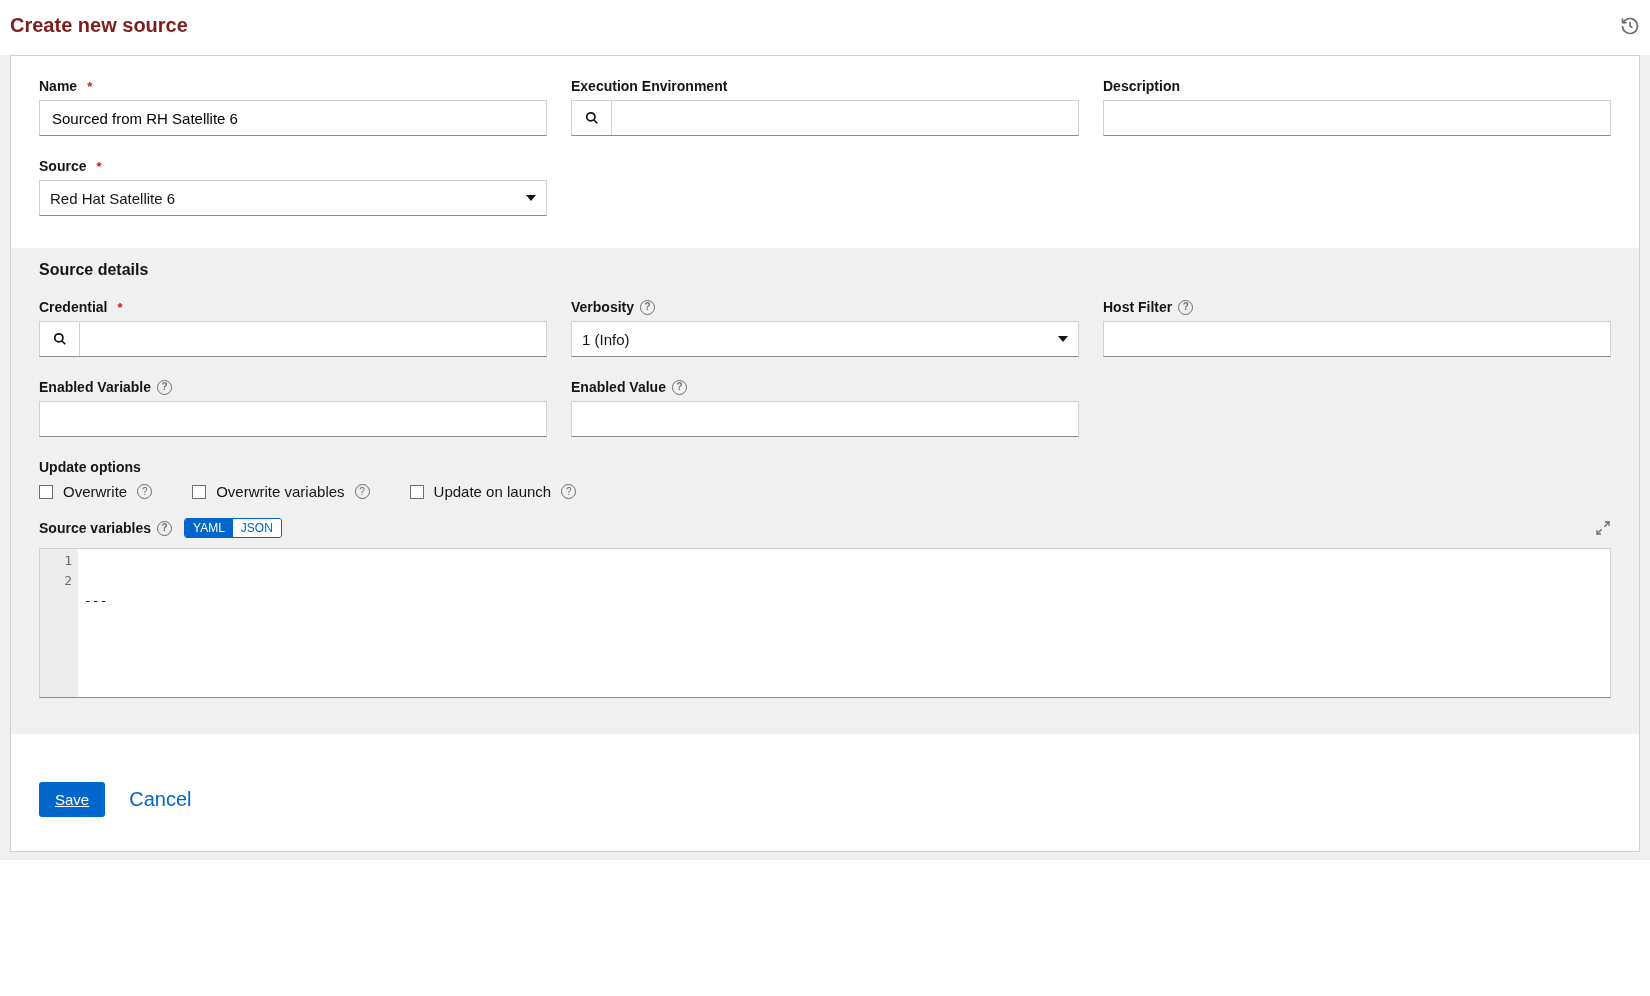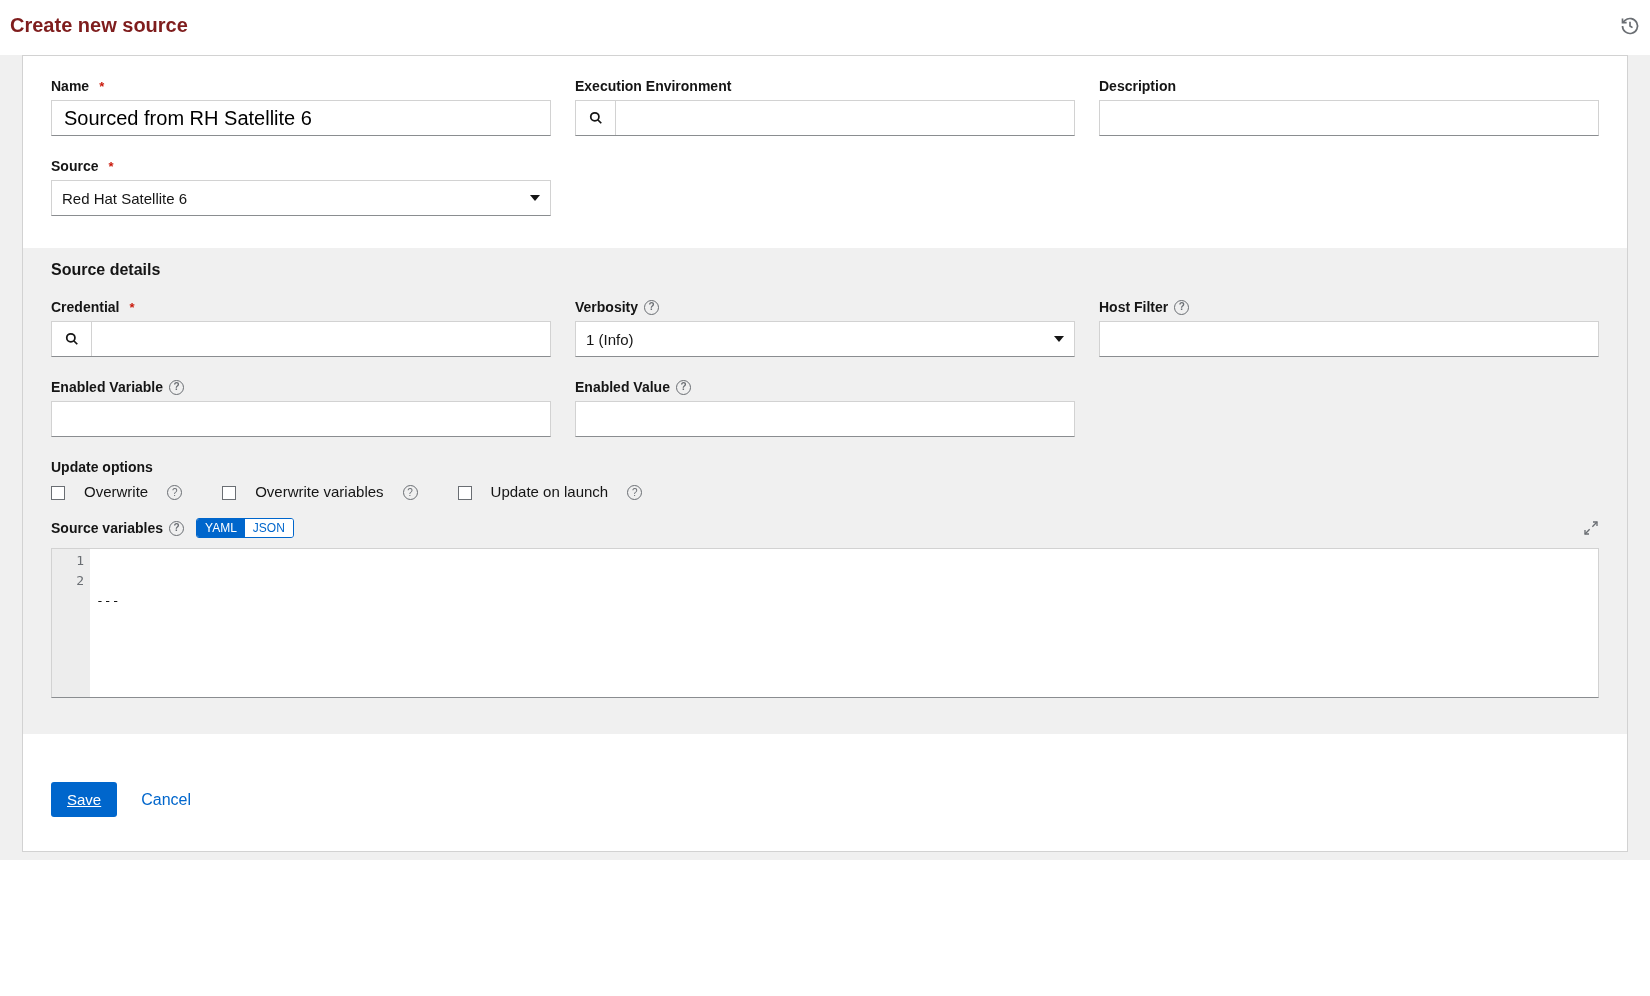--- a/index.html
+++ b/index.html
@@ -32,21 +32,21 @@
     color: #6a6e73;
   }
 
   .outer-bg {
     background: #f0f0f0;
     padding: 0 0 8px 0;
   }
 
   .card {
     background: #c2410c;
-    margin: 0 22px;
+    margin: 0 10px;
     border: 1px solid #d2d2d2;
   }
 
   .section-white {
     background: #fff;
     padding: 22px 28px 32px 28px;
   }
   .section-grey {
     background: #f0f0f0;
     padding: 13px 28px 10px 28px;
@@ -91,21 +91,21 @@
     padding: 0 10px;
     font-size: 15px;
     color: #151515;
     display: flex;
     align-items: center;
   }
   .text-input input {
     border: none;
     outline: none;
     width: 100%;
-    font-size: 20px;
+    font-size: 15px;
     font-family: inherit;
     background: transparent;
   }
 
   .select-box { justify-content: space-between; cursor: pointer; }
   .caret-down {
     width: 0; height: 0;
     border-left: 5px solid transparent;
     border-right: 5px solid transparent;
     border-top: 6px solid #151515;
@@ -146,22 +146,22 @@
   }
 
   .checkbox-row {
     display: flex;
     gap: 40px;
     align-items: center;
     margin-bottom: 18px;
   }
   .chk-item {
     display: inline-flex;
-    align-items: flex-end;
-    gap: 19px;
+    align-items: center;
+    gap: 10px;
     font-size: 15px;
   }
   .chk {
     width: 14px;
     height: 14px;
     border: 1px solid #6a6e73;
     background: #fff;
     cursor: pointer;
   }
 
@@ -249,21 +249,21 @@
     padding: 9px 16px;
     font-size: 15px;
     border-radius: 3px;
     cursor: pointer;
     text-decoration: underline;
   }
   .btn-link {
     background: transparent;
     border: none;
     color: #06c;
-    font-size: 16px;
+    font-size: 20px;
     cursor: pointer;
     padding: 0;
   }
   svg { display: block; }
 </style>
 </head>
 <body>
 
 <div class="page">
 

